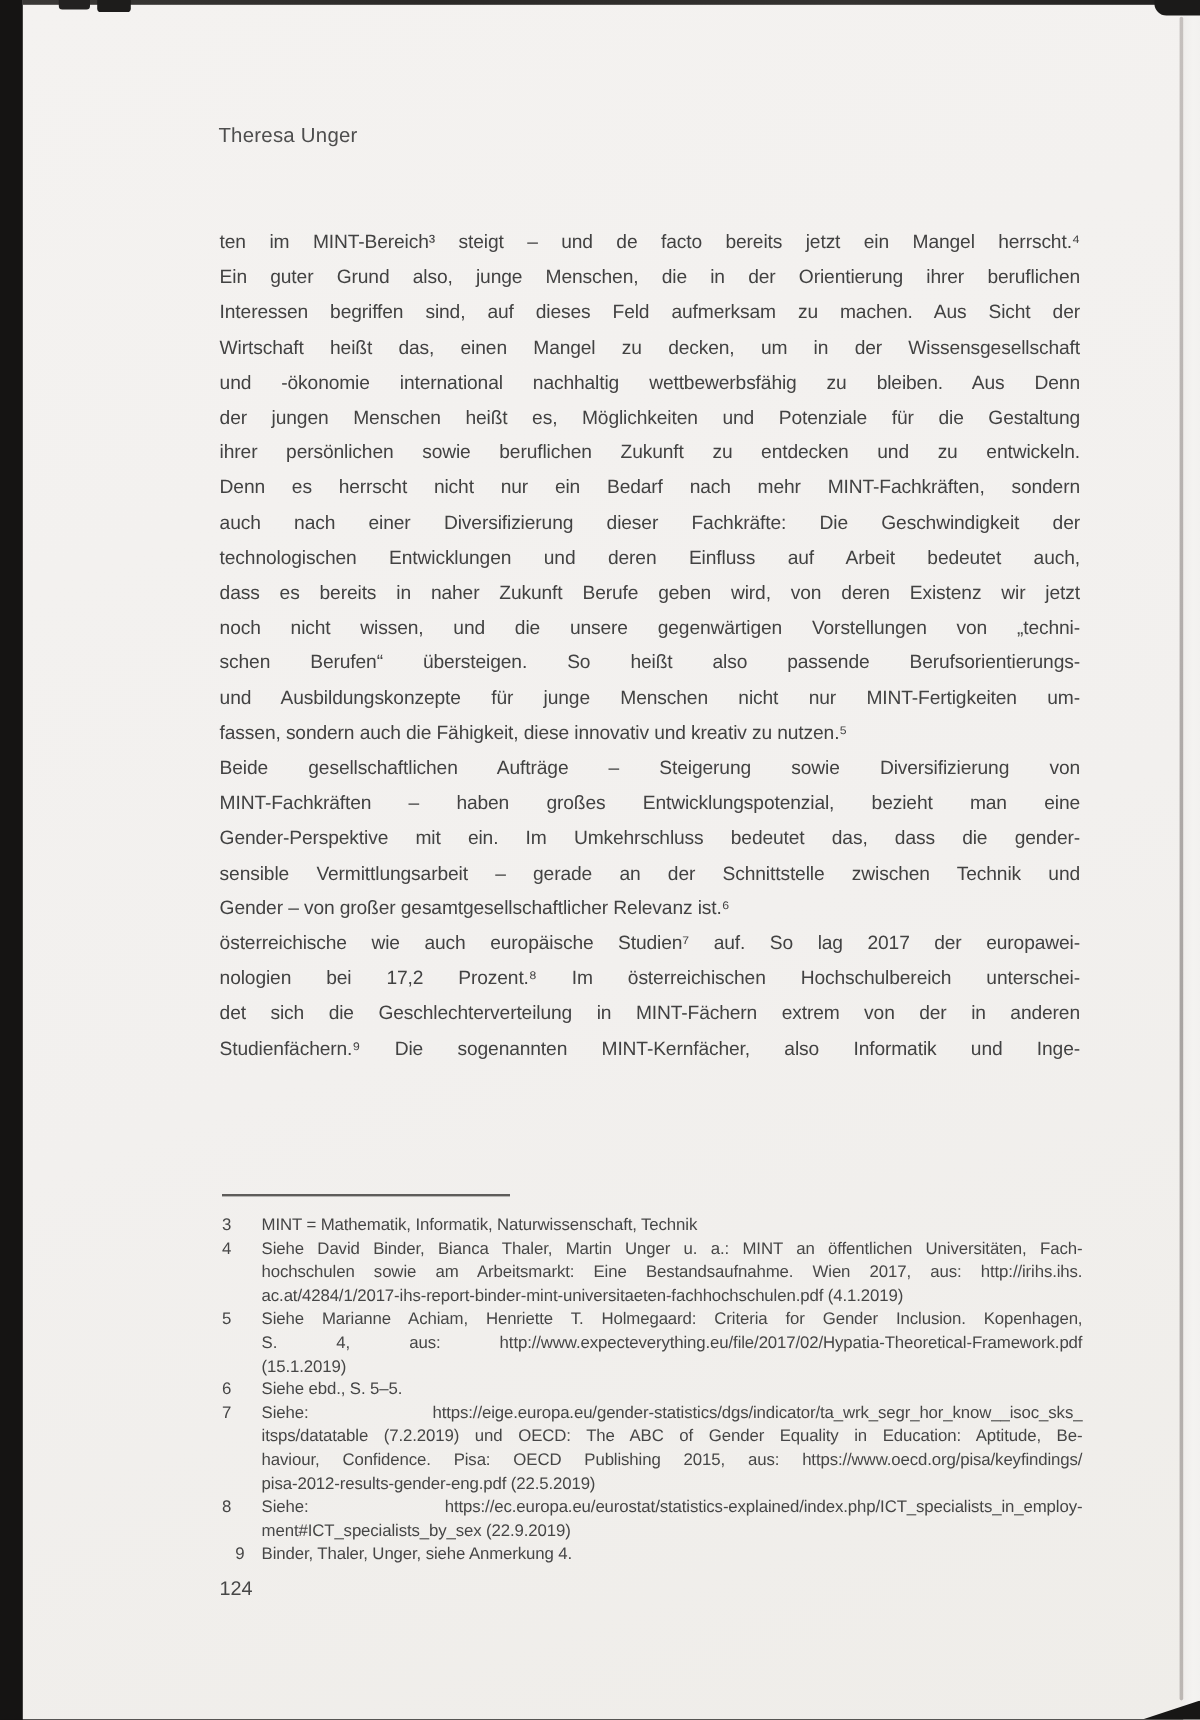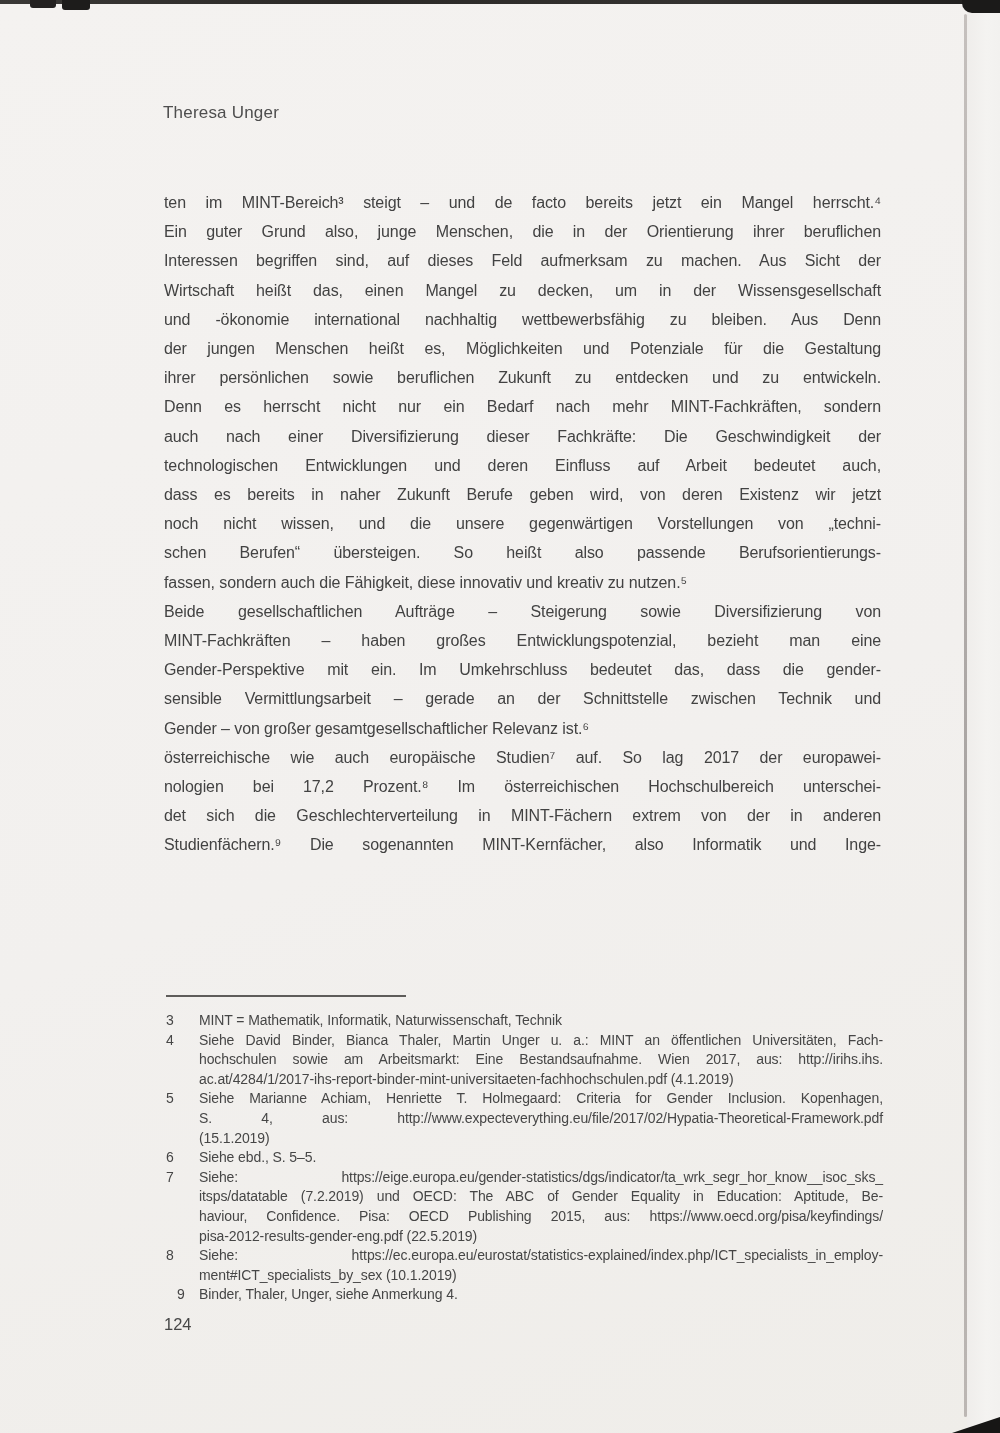--- a/index.html
+++ b/index.html
@@ -5,20 +5,21 @@
   html, body { margin: 0; padding: 0; }
   body {
     width: 1000px; height: 1433px;
     position: relative; overflow: hidden;
     background: #151413;
     font-family: "Liberation Sans", "DejaVu Sans", sans-serif;
   }
   .page {
     position: absolute; inset: 0;
     background: linear-gradient(160deg, #f4f2f0 0%, #f2f0ee 55%, #efede9 100%);
+    margin-left: 19px;
   }
   
   .scan-top-bar {
     position: absolute; top: 0; left: 0; right: 0; height: 4px;
     background: linear-gradient(90deg, #3a3836, #2b2927 35%, #343230 70%, #1f1e1d);
   }
   .scan-mark-1 {
     position: absolute; top: 0; left: 30px; width: 26px; height: 8px;
     background: #232120; border-radius: 0 0 3px 3px;
   }
@@ -96,20 +97,21 @@
       <div class="bline j">Wirtschaft heißt das, einen Mangel zu decken, um in der Wissensgesellschaft</div>
       <div class="bline j">und -ökonomie international nachhaltig wettbewerbsfähig zu bleiben. Aus Denn</div>
       <div class="bline j">der jungen Menschen heißt es, Möglichkeiten und Potenziale für die Gestaltung</div>
       <div class="bline j">ihrer persönlichen sowie beruflichen Zukunft zu entdecken und zu entwickeln.</div>
       <div class="bline j">Denn es herrscht nicht nur ein Bedarf nach mehr MINT-Fachkräften, sondern</div>
       <div class="bline j">auch nach einer Diversifizierung dieser Fachkräfte: Die Geschwindigkeit der</div>
       <div class="bline j">technologischen Entwicklungen und deren Einfluss auf Arbeit bedeutet auch,</div>
       <div class="bline j">dass es bereits in naher Zukunft Berufe geben wird, von deren Existenz wir jetzt</div>
       <div class="bline j">noch nicht wissen, und die unsere gegenwärtigen Vorstellungen von „techni-</div>
       <div class="bline j">schen Berufen“ übersteigen. So heißt also passende Berufsorientierungs-</div>
+      <div class="bline j">und Ausbildungskonzepte für junge Menschen nicht nur MINT-Fertigkeiten um-</div>
       <div class="bline">fassen, sondern auch die Fähigkeit, diese innovativ und kreativ zu nutzen.⁵</div>
       <div class="bline j">Beide gesellschaftlichen Aufträge – Steigerung sowie Diversifizierung von</div>
       <div class="bline j">MINT-Fachkräften – haben großes Entwicklungspotenzial, bezieht man eine</div>
       <div class="bline j">Gender-Perspektive mit ein. Im Umkehrschluss bedeutet das, dass die gender-</div>
       <div class="bline j">sensible Vermittlungsarbeit – gerade an der Schnittstelle zwischen Technik und</div>
       <div class="bline">Gender – von großer gesamtgesellschaftlicher Relevanz ist.⁶</div>
       <div class="bline j">österreichische wie auch europäische Studien⁷ auf. So lag 2017 der europawei-</div>
       <div class="bline j">nologien bei 17,2 Prozent.⁸ Im österreichischen Hochschulbereich unterschei-</div>
       <div class="bline j">det sich die Geschlechterverteilung in MINT-Fächern extrem von der in anderen</div>
       <div class="bline j">Studienfächern.⁹ Die sogenannten MINT-Kernfächer, also Informatik und Inge-</div>
@@ -152,21 +154,21 @@
           <div class="fl j">Siehe: https://eige.europa.eu/gender-statistics/dgs/indicator/ta_wrk_segr_hor_know__isoc_sks_</div>
           <div class="fl j">itsps/datatable (7.2.2019) und OECD: The ABC of Gender Equality in Education: Aptitude, Be-</div>
           <div class="fl j">haviour, Confidence. Pisa: OECD Publishing 2015, aus: https://www.oecd.org/pisa/keyfindings/</div>
           <div class="fl">pisa-2012-results-gender-eng.pdf (22.5.2019)</div>
         </div>
       </div>
       <div class="fn">
         <div class="fn-num">8</div>
         <div class="fn-lines">
           <div class="fl j">Siehe: https://ec.europa.eu/eurostat/statistics-explained/index.php/ICT_specialists_in_employ-</div>
-          <div class="fl">ment#ICT_specialists_by_sex (10.1.2019)</div>
+          <div class="fl">ment#ICT_specialists_by_sex (22.9.2019)</div>
         </div>
       </div>
       <div class="fn indent">
         <div class="fn-num">9</div>
         <div class="fn-lines">
           <div class="fl">Binder, Thaler, Unger, siehe Anmerkung 4.</div>
         </div>
       </div>
     </div>
 

